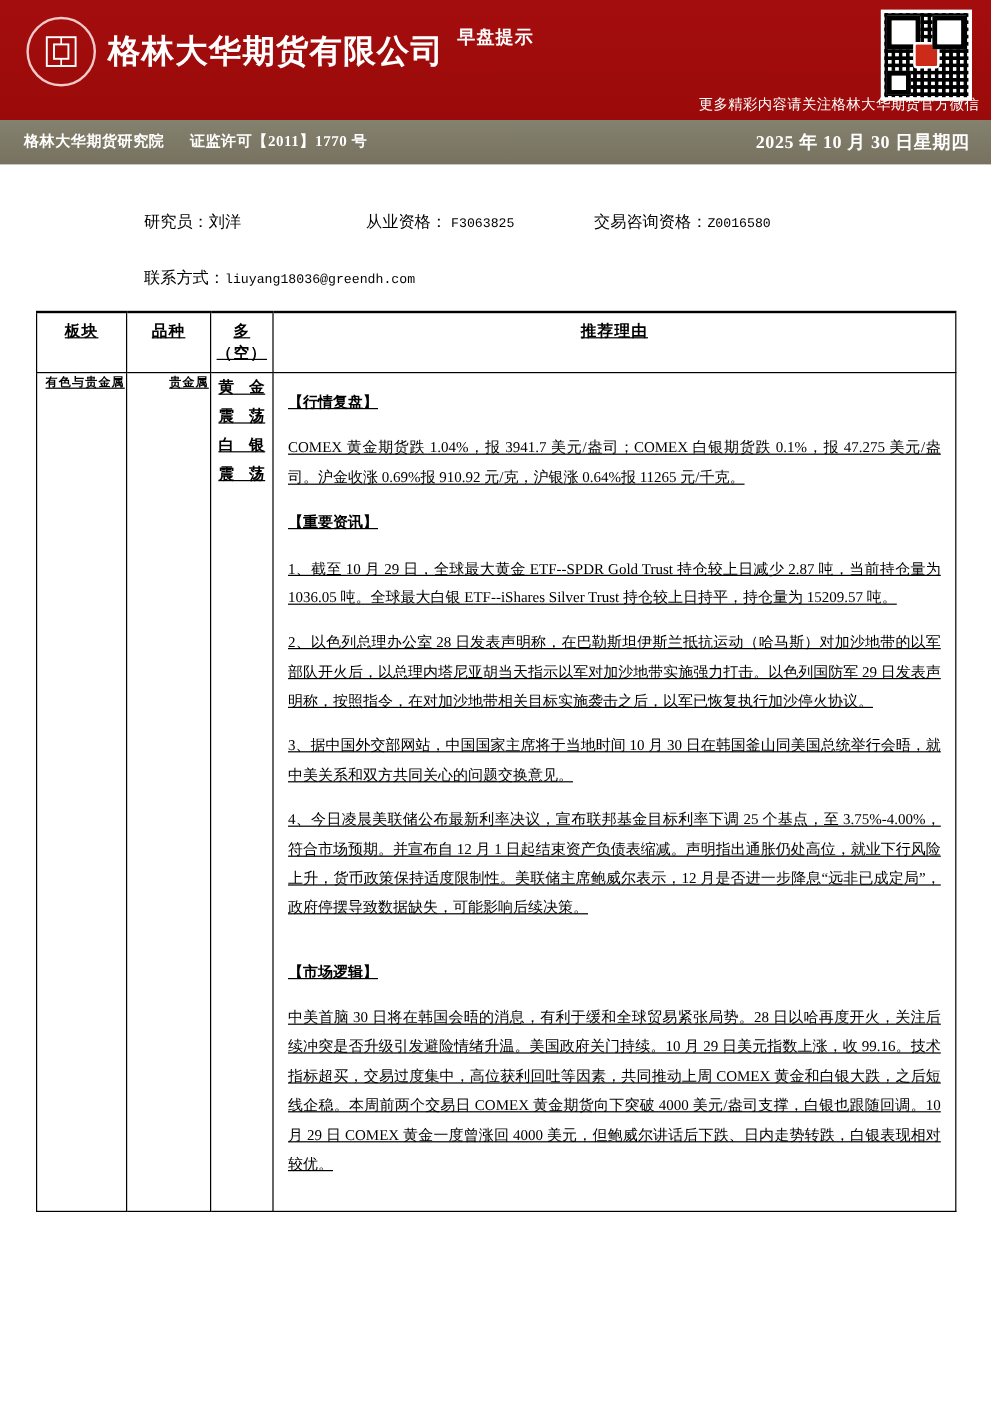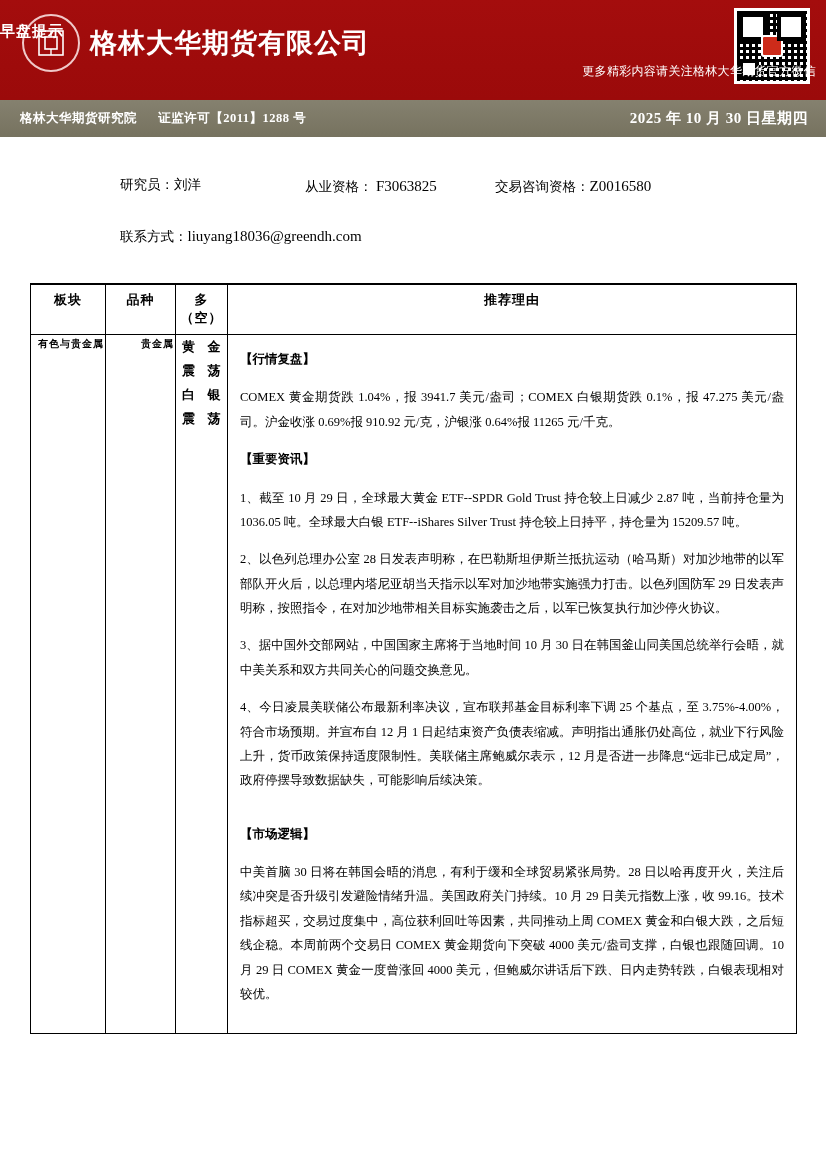--- a/index.html
+++ b/index.html
@@ -61,20 +61,21 @@
     color: #f3d6d6;
     margin-top: 2px;
     font-family: "Liberation Serif", serif;
   }
 
   .banner-title {
     position: absolute;
     left: 0;
     right: 0;
     top: 22px;
+    text-align: center;
     pointer-events: none;
   }
   .banner-title .cn {
     font-size: 15px;
     font-weight: bold;
     color: #ffffff;
     letter-spacing: 1px;
   }
   .banner-title .en {
     font-size: 14px;
@@ -126,21 +127,21 @@
     position: absolute;
     left: 2px; bottom: 2px;
     width: 20px; height: 20px;
     border: 4px solid #000;
     background: #fff;
   }
 
   .banner-note {
     position: absolute;
     right: 10px;
-    bottom: 20px;
+    bottom: 4px;
     font-size: 12px;
     color: #ffffff;
     letter-spacing: 0.3px;
   }
 
   
   .subbar {
     height: 37px;
     background: #7d7a6a;
     background: linear-gradient(180deg, #85816f 0%, #76725f 100%);
@@ -169,28 +170,29 @@
   }
   .info-row {
     display: flex;
     font-size: 13.5px;
     line-height: 2.0;
     padding-left: 92px;
   }
   .info-cell { white-space: nowrap; margin-top: 20px; }
   .info-cell.w1 { width: 185px; }
   .info-cell.w2 { width: 190px; }
-  .mono { font-family: Liberation Serif, serif; font-size: 15px; }
+  .mono { font-family: Liberation Mono, monospace; font-size: 11px; }
 
   
   table.main {
     width: 766px;
-    margin: 22px 30px 0 30px;
+    margin: 4px 30px 0 30px;
     border-collapse: collapse;
     table-layout: fixed;
+    text-decoration: underline;
   }
   table.main th, table.main td {
     border: 1px solid #000;
     vertical-align: top;
   }
   table.main thead th {
     border-top: 2px solid #000;
     border-bottom: 1px solid #000;
     text-align: center;
     font-size: 13px;
@@ -270,21 +272,21 @@
     </div>
   </div>
 
   <div class="banner-note">更多精彩内容请关注格林大华期货官方微信</div>
 </div>
 
 <div class="subbar">
   <div class="subbar-left">
     <span>格林大华期货研究院</span>
     <span class="gap"></span>
-    <span>证监许可【2011】1288 号</span>
+    <span>证监许可【2011】1770 号</span>
   </div>
   <div class="subbar-right">2025 年 10 月 30 日星期四</div>
 </div>
 
 <div class="info">
   <div class="info-row">
     <div class="info-cell w1">
       <span>研究员：</span><span>刘洋</span>
     </div>
     <div class="info-cell w2">

